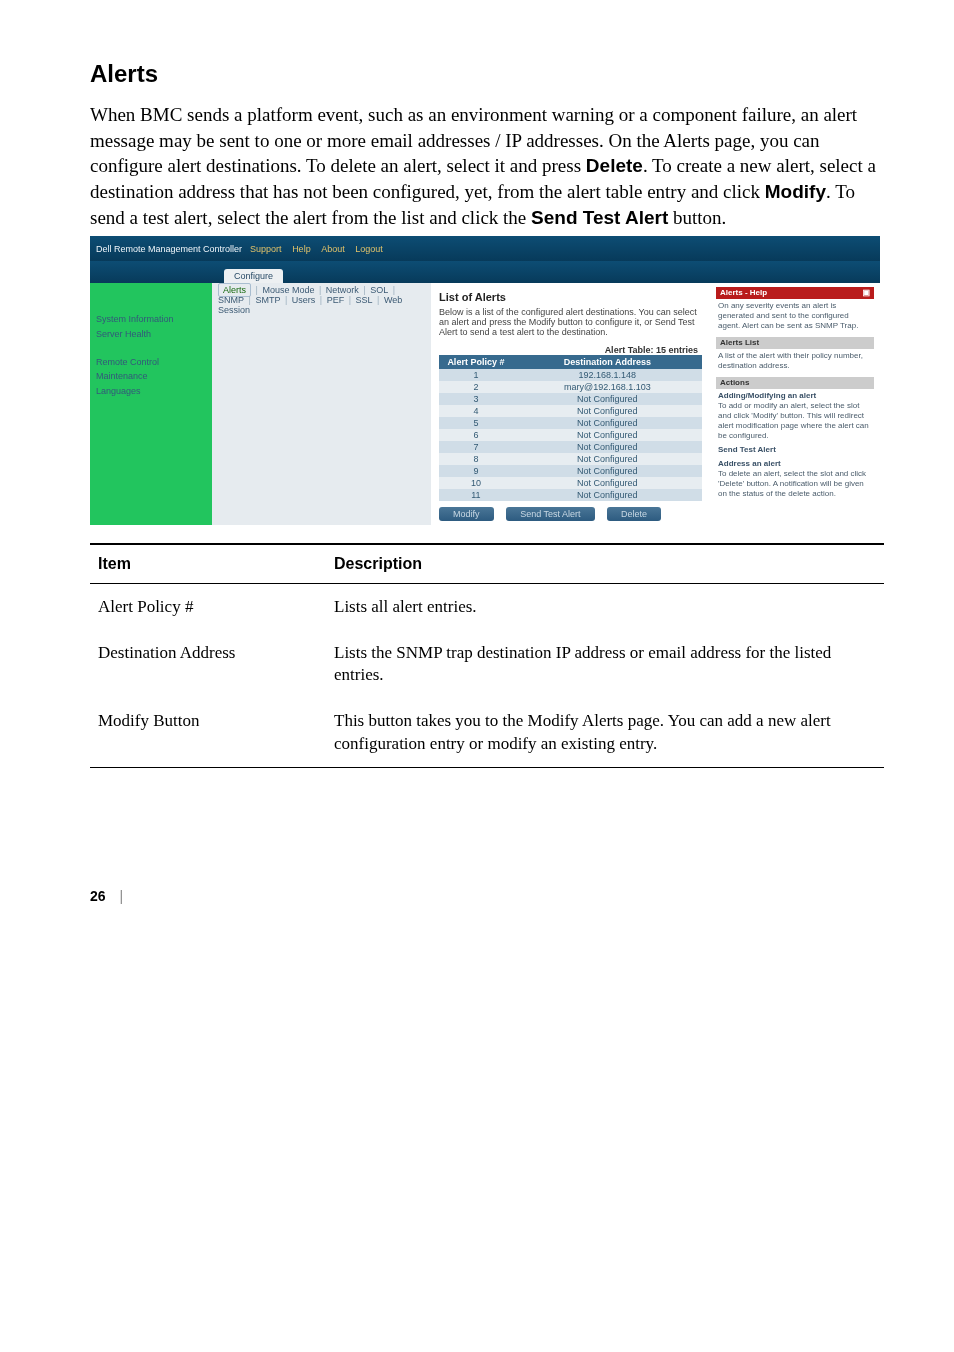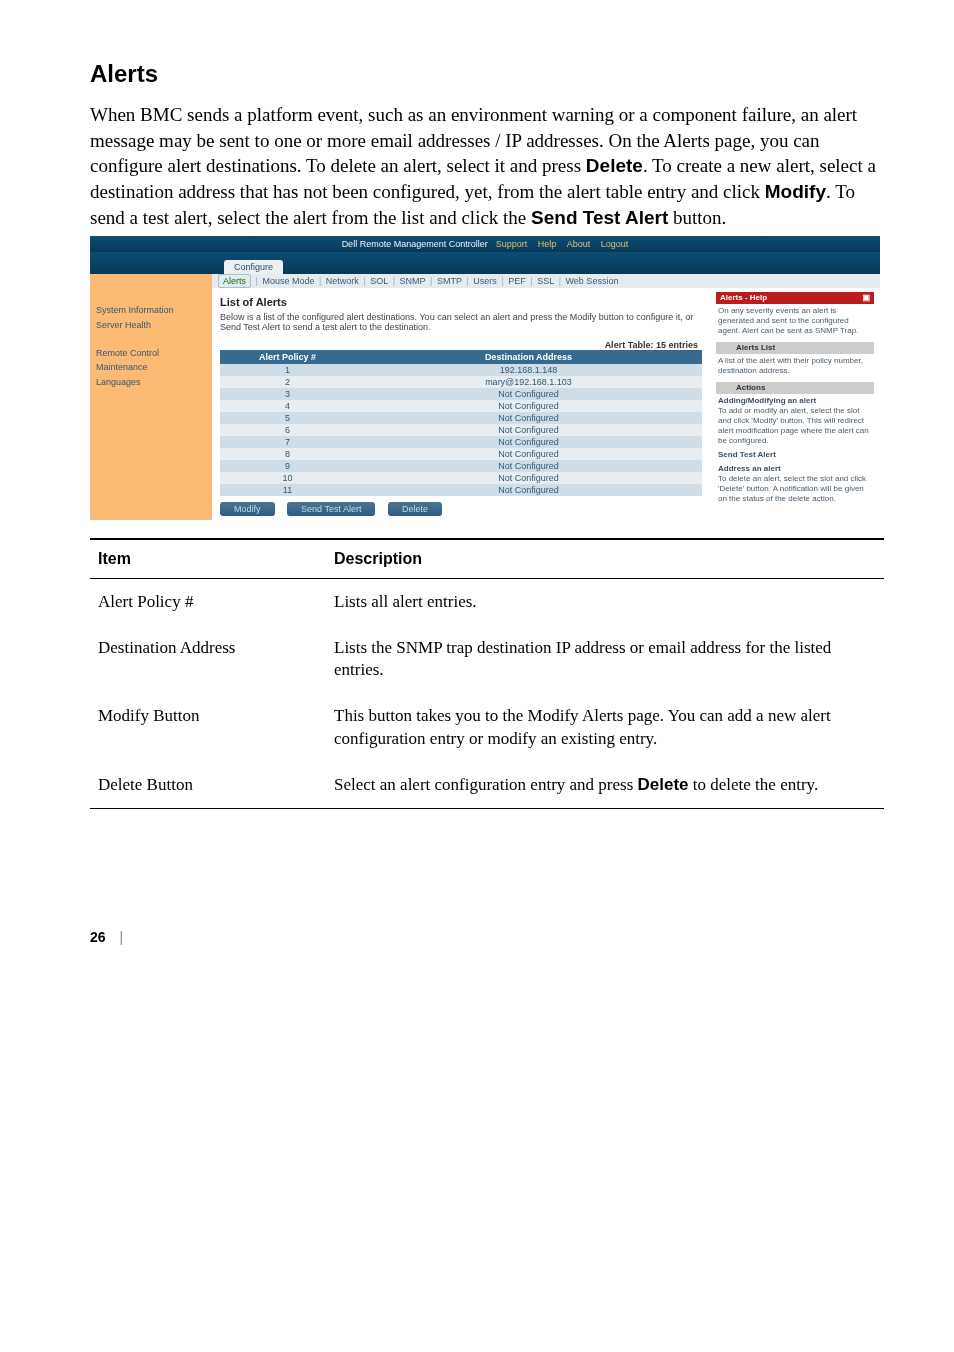--- a/index.html
+++ b/index.html
@@ -29,44 +29,44 @@
   
   .console {
     width: 790px;
     margin: 6px 0 18px 0;
     font-family: Arial, Helvetica, sans-serif;
     font-size: 9px;
     color: #333;
   }
   .console-titlebar {
     display: flex;
-    justify-content: center;
+    justify-content: flex-start;
     align-items: center;
     background: linear-gradient(#0d4d74, #073a5a);
     color: #eef5fa;
-    height: 16px;
+    height: 25px;
     padding: 0 6px;
     font-size: 9px;
   }
   .console-titlebar .right span { margin-left: 8px; }
   .console-titlebar .right .hl { color: #e0c26a; }
   .console-body {
     display: flex;
     background: #fff;
   }
   .console-left {
     width: 110px;
-    background: #fdba74;
+    background: #22c55e;
     padding: 30px 6px 80px 6px;
     font-size: 9px;
     line-height: 1.4;
   }
   .console-left .nav-item { color: #33597a; margin-bottom: 2px; }
   .console-left .nav-item.faded { color: #b28a4a; font-size: 8px; visibility: hidden; }
-  .console-right-wrap { flex: 1; display: flex; flex-direction: column; }
+  .console-right-wrap { flex: 1; display: flex; flex-direction: row; }
   .tab-row {
     display: flex;
     align-items: flex-end;
     background: linear-gradient(#0d4d74, #073a5a);
     padding-left: 0;
     padding-top: 8px;
     position: relative;
   }
   .tab-row .logo {
     position: absolute;
@@ -167,21 +167,21 @@
     color: #fff;
     padding: 1px 4px;
     font-weight: 700;
     display: flex;
     justify-content: space-between;
     font-size: 8px;
   }
   .help-panel .hp-sub {
     background: #ccc;
     color: #333;
-    padding: 1px 20px;
+    padding: 1px 4px;
     font-weight: 700;
     margin-top: 4px;
     font-size: 8px;
   }
   .help-panel .hp-body { padding: 2px 2px; }
   .help-panel .hp-b { font-weight: 700; color: #3a5167; display: block; }
   
   .table-caption {
     font-family: Arial, Helvetica, sans-serif;
     font-weight: 700;
@@ -380,26 +380,20 @@
       <td>Lists all alert entries.</td>
     </tr>
     <tr>
       <td class="item">Destination Address</td>
       <td>Lists the SNMP trap destination IP address or email address for the listed entries.</td>
     </tr>
     <tr>
       <td class="item">Modify Button</td>
       <td>This button takes you to the Modify Alerts page. You can add a new alert configuration entry or modify an existing entry.</td>
     </tr>
-    <tr>
-      <td class="item">Delete Button</td>
-      <td>
-        <span>Select an alert configuration entry and press </span><span class="inline-bold">Delete</span><span> to delete the entry.</span>
-      </td>
-    </tr>
   </tbody>
     </table>
 
   <div class="page-footer">
     <span class="pn">26</span>
     <span class="bar">|</span>
   </div>
 </div>
 
 </body></html>

